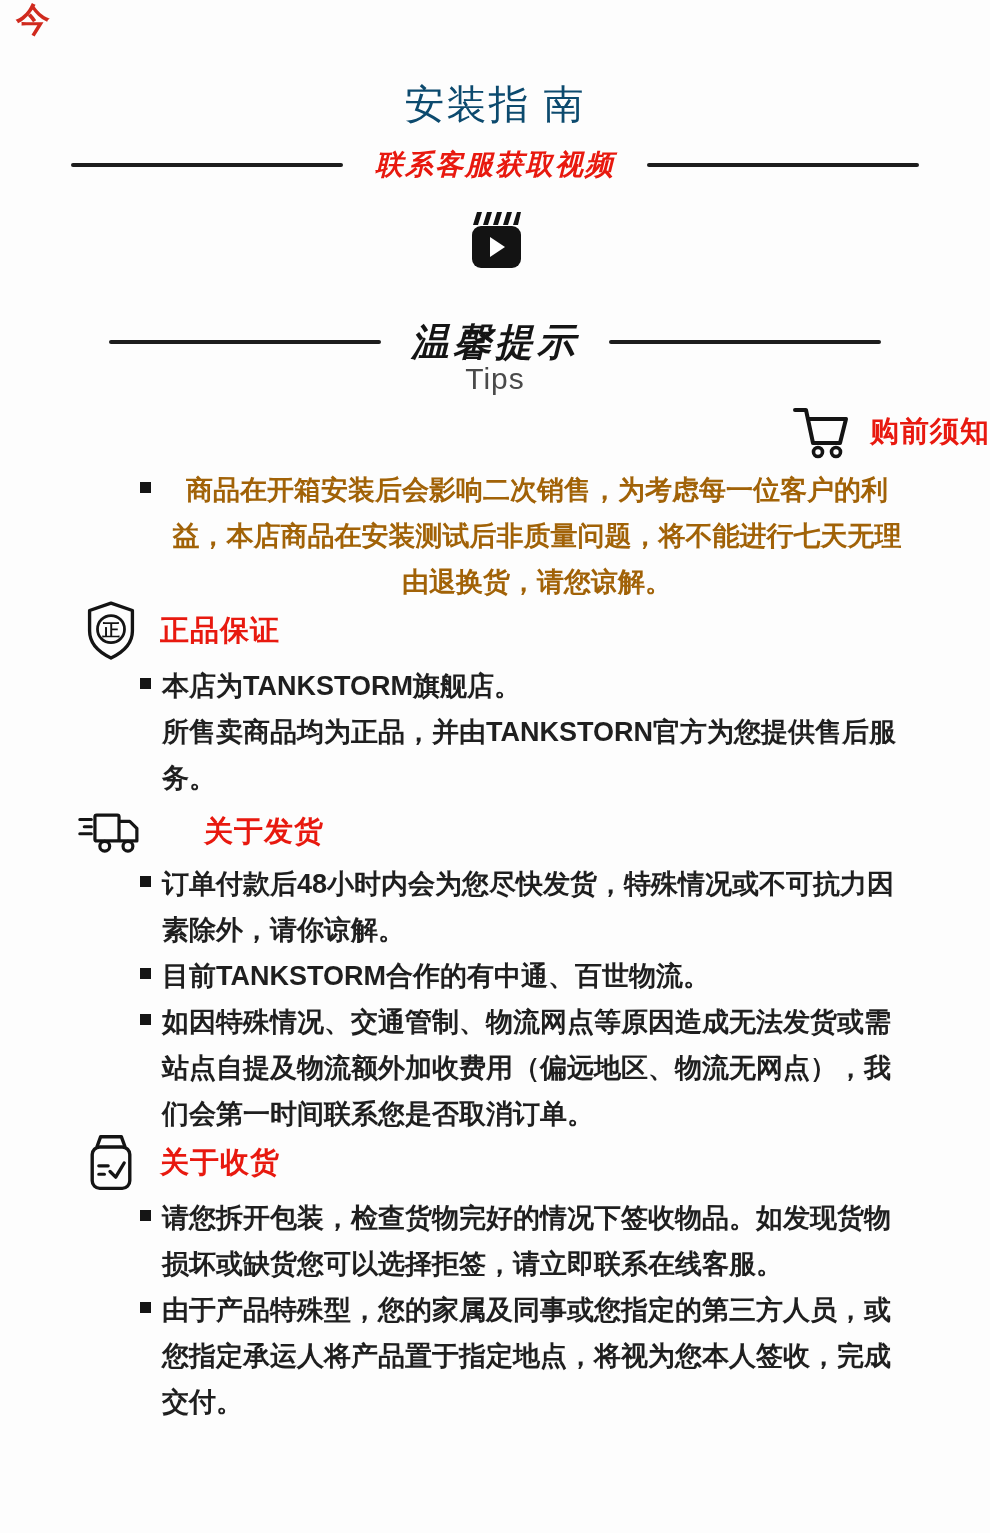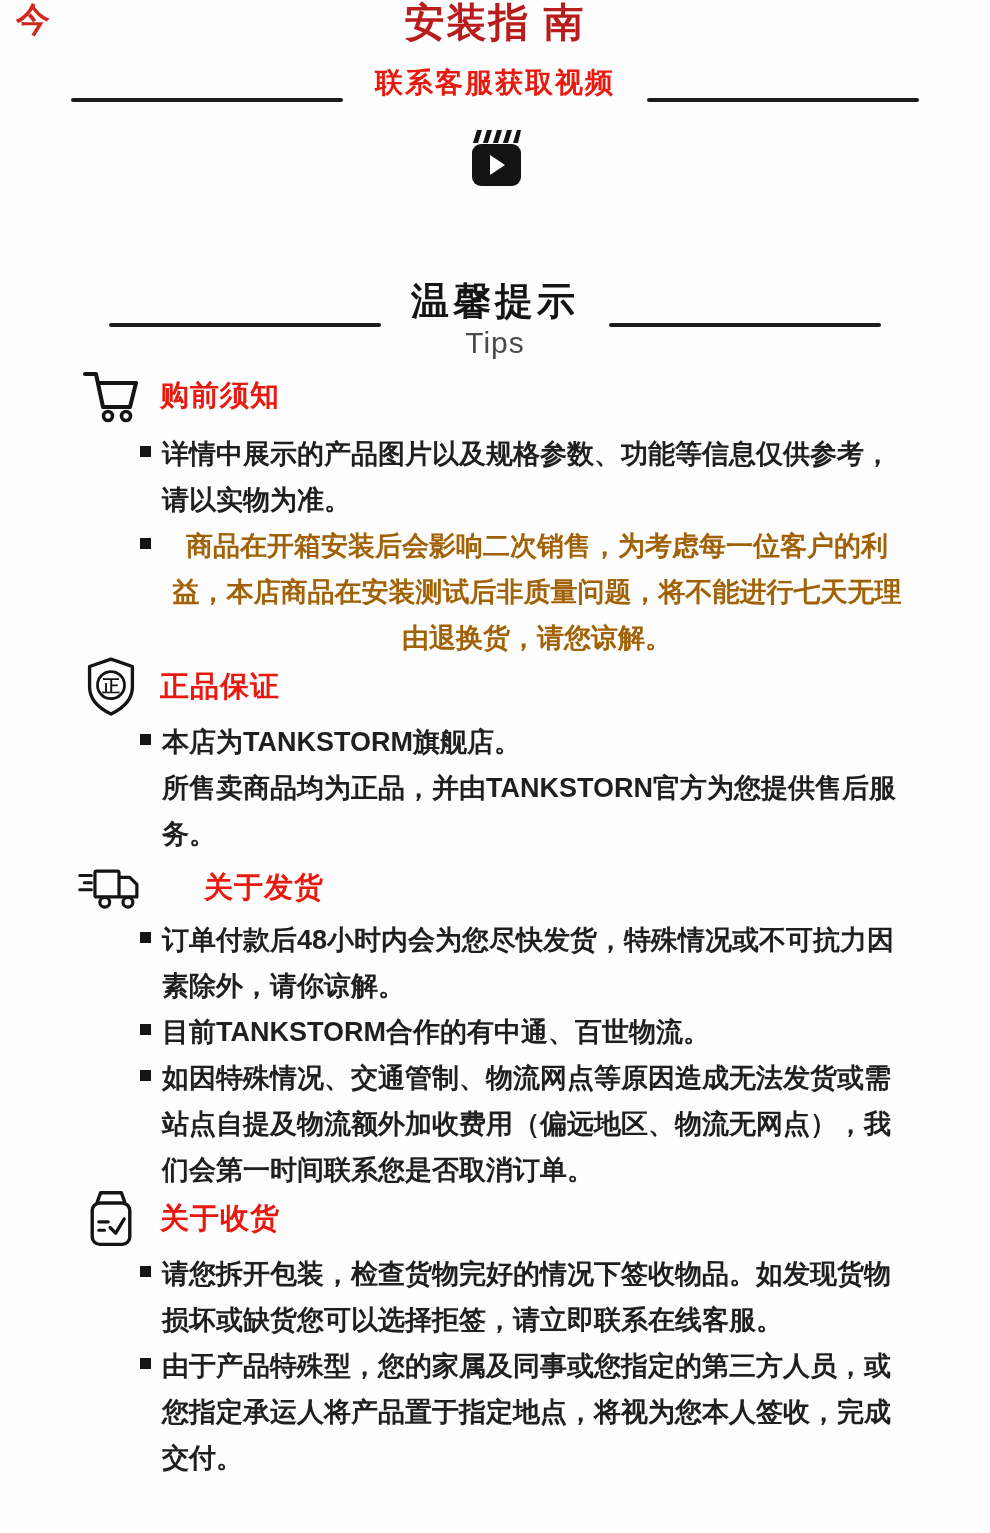--- a/index.html
+++ b/index.html
@@ -1,37 +1,37 @@
 <!DOCTYPE html>
 <html><head>
 <meta charset="utf-8">
 <style>
   html,body{margin:0;padding:0;}
   body{font-family:"Liberation Sans","DejaVu Sans",sans-serif;background:#ffffff;}
   .page{position:relative;width:990px;height:1533px;margin:0 auto;background:#fdfdfd;overflow:hidden;}
   .corner-mark{position:absolute;top:2px;left:16px;font-size:34px;font-weight:bold;color:#d02a1e;line-height:1;}
-  .main-title{text-align:center;font-size:40px;line-height:44px;color:#b91c1c;letter-spacing:2px;font-weight:700;}
-  .divider-row{display:flex;align-items:flex-end;justify-content:center;margin-top:20px;height:38px;}
+  .main-title{padding-top:82px;text-align:center;font-size:40px;line-height:44px;color:#0c4a6e;letter-spacing:2px;font-weight:400;}
+  .divider-row{display:flex;align-items:center;justify-content:center;margin-top:20px;height:38px;font-style:italic;}
   .divider-row .line{height:4px;width:272px;background:#1d1d1d;border-radius:2px;}
   .divider-label{margin:0 32px;font-size:28px;font-weight:bold;color:#e8190f;letter-spacing:2px;white-space:nowrap;}
   .video-row{margin-top:24px;text-align:center;height:62px;}
-  .tips-row{margin-top:97px;height:42px;}
+  .tips-row{margin-top:51px;height:42px;}
   .tips-title{margin:0 30px;font-size:38px;font-weight:bold;color:#151515;letter-spacing:4px;white-space:nowrap;}
   .tips-sub{text-align:center;font-size:30px;color:#4a4a4a;letter-spacing:1px;height:32px;line-height:32px;}
   .tip-section{margin-top:0;}
   .sec-head{display:flex;align-items:center;padding-left:78px;}
   .sec-icon{width:66px;display:flex;justify-content:center;align-items:center;flex:0 0 66px;}
   .sec-title{margin:0 0 0 16px;font-size:29px;font-weight:bold;color:#e8190f;letter-spacing:1px;}
   .bullets{margin-left:140px;width:772px;}
   .bullet{position:relative;margin:0;padding-left:22px;font-size:27px;line-height:46px;font-weight:bold;color:#1f1f1f;letter-spacing:0;word-break:break-all;text-align:left;}
   .bullet .sq{position:absolute;left:0;top:15px;width:11px;height:11px;background:#151515;}
   .bullet.red{color:#a16207;text-align:center;}
   .bullet.no-marker{padding-left:22px;}
   .h54{height:54px;} .h64{height:64px;} .h46{height:46px;gap:44px;}
-  .mt10{margin-top:10px;} .mt8{margin-top:8px;} .mt6{margin-top:6px;}
+  .mt10{margin-top:10px;justify-content:flex-end;} .mt8{margin-top:8px;} .mt6{margin-top:6px;}
   .mtm6{margin-top:-6px;} .mt0{margin-top:0;}
   svg{display:block;}
 </style>
 </head>
 <body>
 
 <div class="page">
 
   <div class="corner-mark">今</div>
 
@@ -65,21 +65,21 @@
       <span class="sec-icon">
         <svg width="58" height="54" viewBox="0 0 58 54">
           <path d="M3 5 H14 L21 38 H48 L54 14 H17" fill="none" stroke="#141414" stroke-width="4" stroke-linecap="round" stroke-linejoin="round"></path>
           <circle cx="26" cy="47" r="4.5" fill="none" stroke="#141414" stroke-width="3.6"></circle>
           <circle cx="44" cy="47" r="4.5" fill="none" stroke="#141414" stroke-width="3.6"></circle>
         </svg>
       </span>
       <h3 class="sec-title">购前须知</h3>
     </div>
     <div class="bullets mt8">
-      <p class="bullet"><span class="sq"></span><span>详情中展示的产品图片以及规格参数、功能等信息仅供参考，请以实物为准。</span></p>
+      <p class="bullet"><span class="sq"></span></p>
       <p class="bullet red"><span class="sq"></span><span>商品在开箱安装后会影响二次销售，为考虑每一位客户的利益，本店商品在安装测试后非质量问题，将不能进行七天无理由退换货，请您谅解。</span></p>
     </div>
   </div>
 
   <div class="tip-section">
     <div class="sec-head mtm6 h64">
       <span class="sec-icon">
         <svg width="54" height="62" viewBox="0 0 58 66">
           <path d="M29 3 L52 11 V33 Q52 51 29 62 Q6 51 6 33 V11 Z" fill="none" stroke="#141414" stroke-width="3.6" stroke-linejoin="round"></path>
           <circle cx="29" cy="31" r="14.5" fill="none" stroke="#141414" stroke-width="3"></circle>

